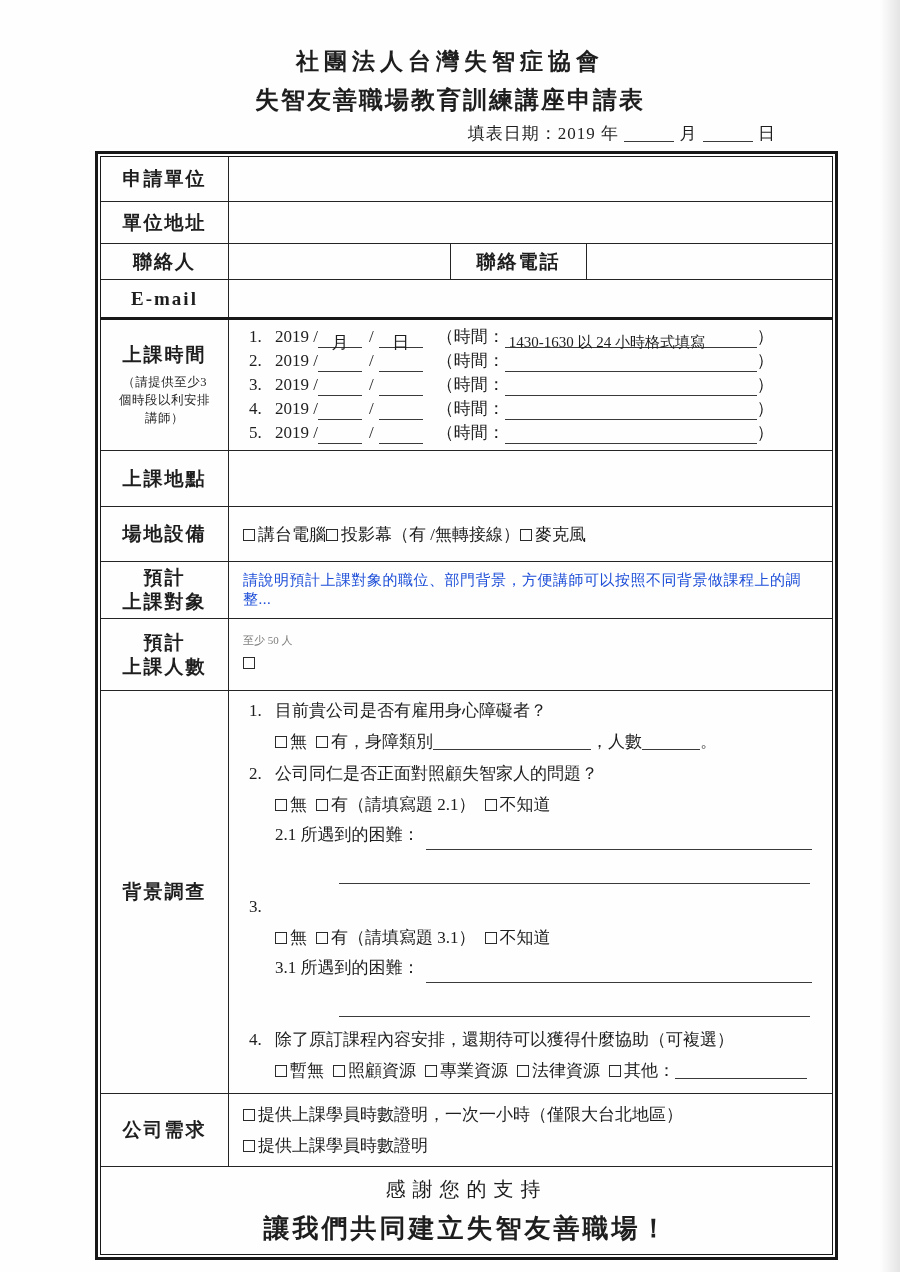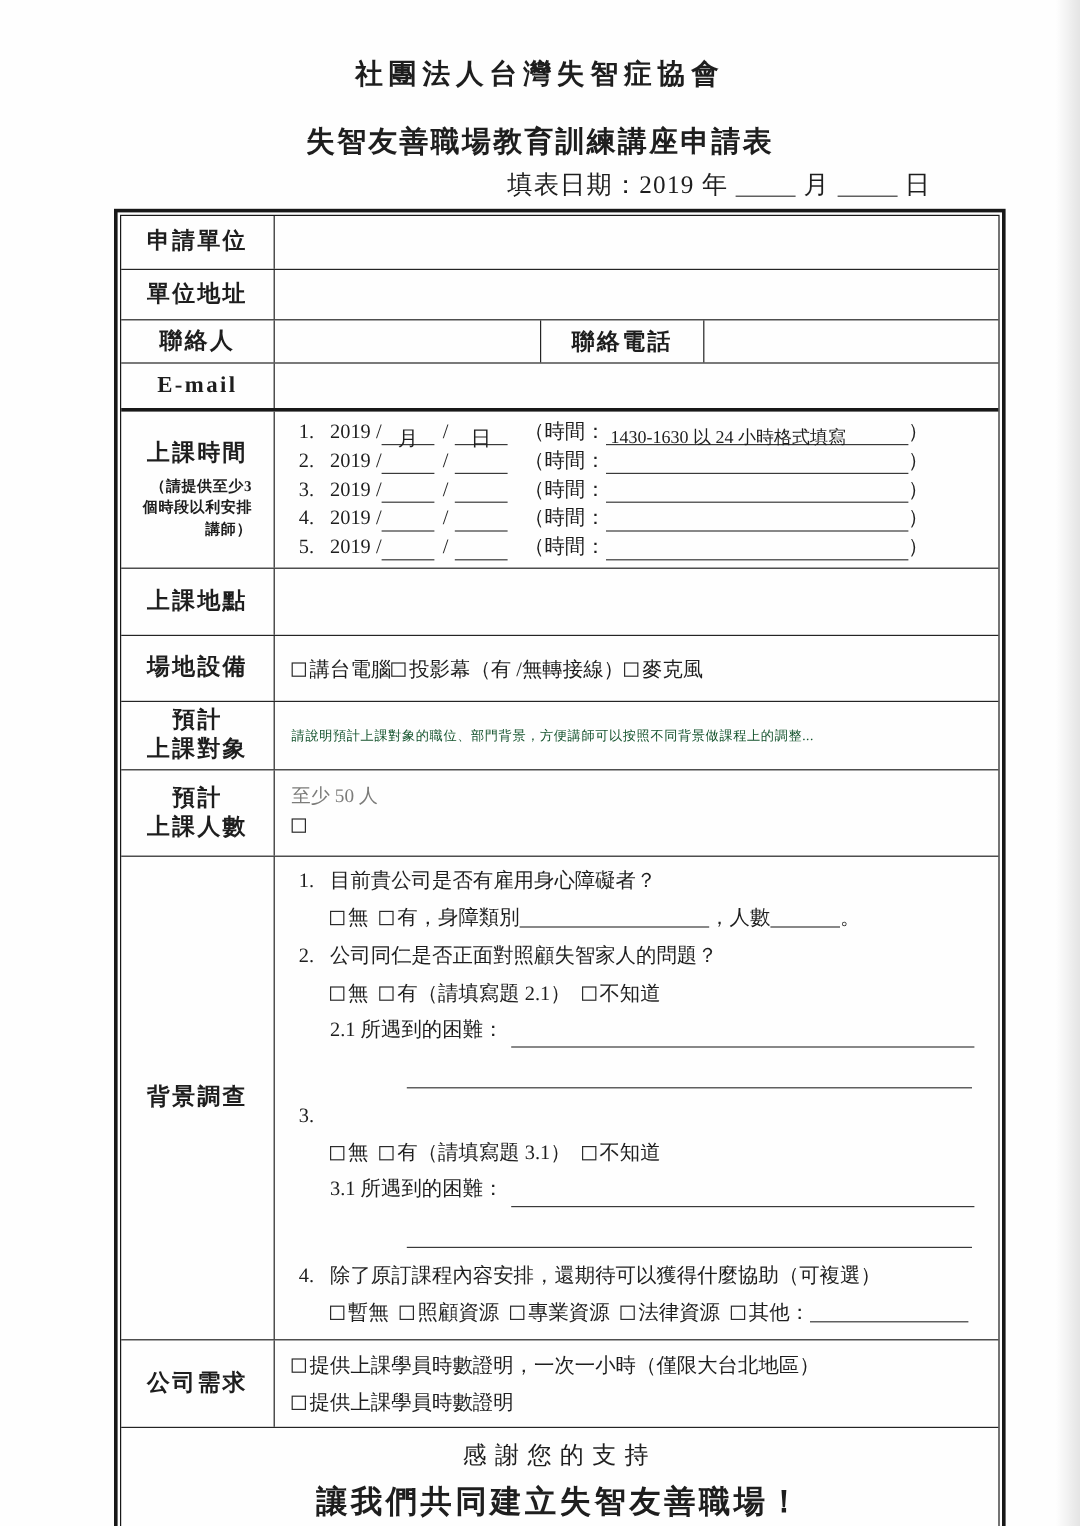--- a/index.html
+++ b/index.html
@@ -14,24 +14,24 @@
   }
   .page::after {
     content:""; position:absolute; top:0; right:0; width:20px; height:100%;
     background: linear-gradient(to right, rgba(0,0,0,0), rgba(0,0,0,0.10));
     pointer-events:none;
   }
 
   
   .titles { text-align:center; padding-top:46px; }
   .org-title  { font-size:23px; font-weight:bold; letter-spacing:5px; }
-  .form-title { font-size:24px; font-weight:bold; letter-spacing:2px; margin-top:25px; }
+  .form-title { font-size:24px; font-weight:bold; letter-spacing:2px; margin-top:7px; }
   .date-line {
     width:743px; margin:6px 0 6px 95px; padding-right:62px;
-    text-align:right; font-size:21px; letter-spacing:1px;
+    text-align:right; font-size:17px; letter-spacing:1px;
   }
 
   
   .blank {
     display:inline-block; border-bottom:1px solid #3a3a3a;
     height:17px; vertical-align:-3px; text-align:center;
   }
   .w-hdr  { width:50px; }
   .w-date { width:44px; }
   .w-time { width:252px; text-align:left; padding-left:4px; font-size:15px; white-space:nowrap; }
@@ -48,21 +48,21 @@
   .frame-outer { margin-left:95px; width:743px; border:3px solid #181818; background:#fefefe; }
   .frame-inner { border:1px solid #181818; margin:2px; }
   .row { display:flex; border-bottom:1px solid #242424; }
   .row:last-child { border-bottom:none; }
   .label-cell {
     flex:0 0 128px; border-right:1px solid #242424;
     display:flex; flex-direction:column; align-items:center; justify-content:center;
     font-size:19px; font-weight:bold; letter-spacing:2px; text-align:center;
     padding:2px; line-height:24px;
   }
-  .label-note { font-size:12.5px; font-weight:bold; letter-spacing:0.5px; line-height:18px; margin-top:6px;text-align:right; }
+  .label-note { font-size:12.5px; font-weight:normal; letter-spacing:0.5px; line-height:18px; margin-top:6px; }
   .content-cell { flex:1 1 auto; padding:5px 10px 5px 14px; font-size:17px; min-width:0; }
   .v-center { display:flex; flex-direction:column; justify-content:center; }
 
   .r-applicant { min-height:45px; }
   .r-address   { min-height:42px; }
   .r-person    { min-height:36px; }
   .r-email     { min-height:40px;gap:16px; }
   .thick-divider { border-bottom:3px solid #181818; }
   .r-schedule  { min-height:127px; }
   .r-location  { min-height:56px;justify-content:center; }
@@ -82,22 +82,22 @@
   }
   .phone-value { flex:1 1 auto; }
 
   
   .t-row { display:flex; align-items:flex-end; line-height:23px; margin:0 0 1px 6px; white-space:nowrap; }
   .t-num { width:26px; }
   .t-slash { margin:0 5px 0 7px; }
   .t-open { margin-left:14px; }
 
   
-  .placeholder-text { color:#14532d; font-size:11px; letter-spacing:0.5px; }
-  .min-note { color:#7c7c7a; font-size:16px; margin-bottom:2px; }
+  .placeholder-text { color:#1d4ed8; font-size:15px; letter-spacing:0.5px; }
+  .min-note { color:#7c7c7a; font-size:11px; margin-bottom:2px; }
   .ack-block { font-size:16px; line-height:26px; letter-spacing:0.2px; }
 
   
   .q-block { margin-bottom:2px; }
   .q-line { display:flex; line-height:30px; margin-left:6px; }
   .q-num { width:26px; flex:0 0 26px; }
   .opt-line { padding-left:32px; line-height:31px; }
   .opt-label { margin-right:9px; }
   .opt-label-tight { margin-right:0; }
   .sub-line { display:flex; align-items:flex-end; padding-left:32px; padding-right:10px; line-height:30px; }

